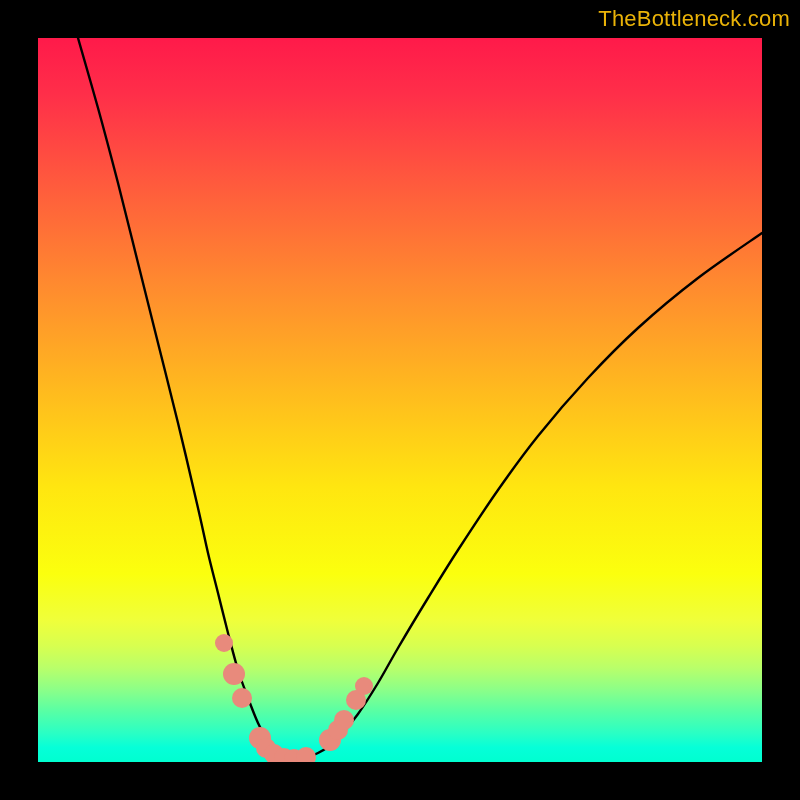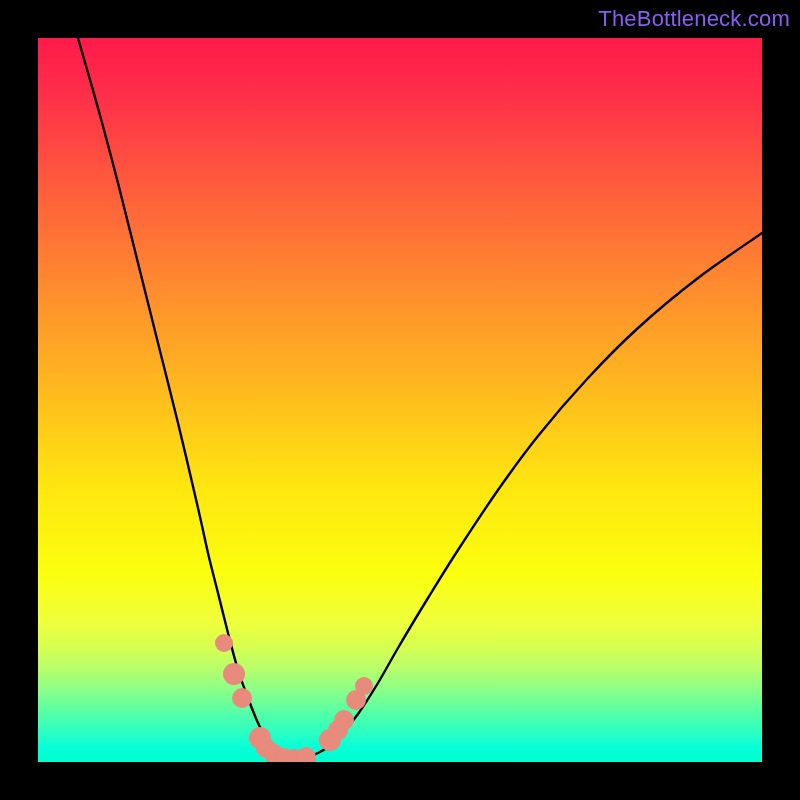--- a/index.html
+++ b/index.html
@@ -40,21 +40,21 @@
       #58ffa5 93%,
       #2affc4 96%,
       #06ffd8 98%,
       #00ffd0 100%
     );
   }
   .watermark {
     position: absolute;
     top: 6px;
     right: 10px;
-    color: #8b5cf6;
+    color: #eab308;
     font-size: 22px;
     letter-spacing: 0.2px;
     font-weight: 500;
   }
   svg.curve {
     position: absolute;
     left: 0;
     top: 0;
     width: 724px;
     height: 724px;

